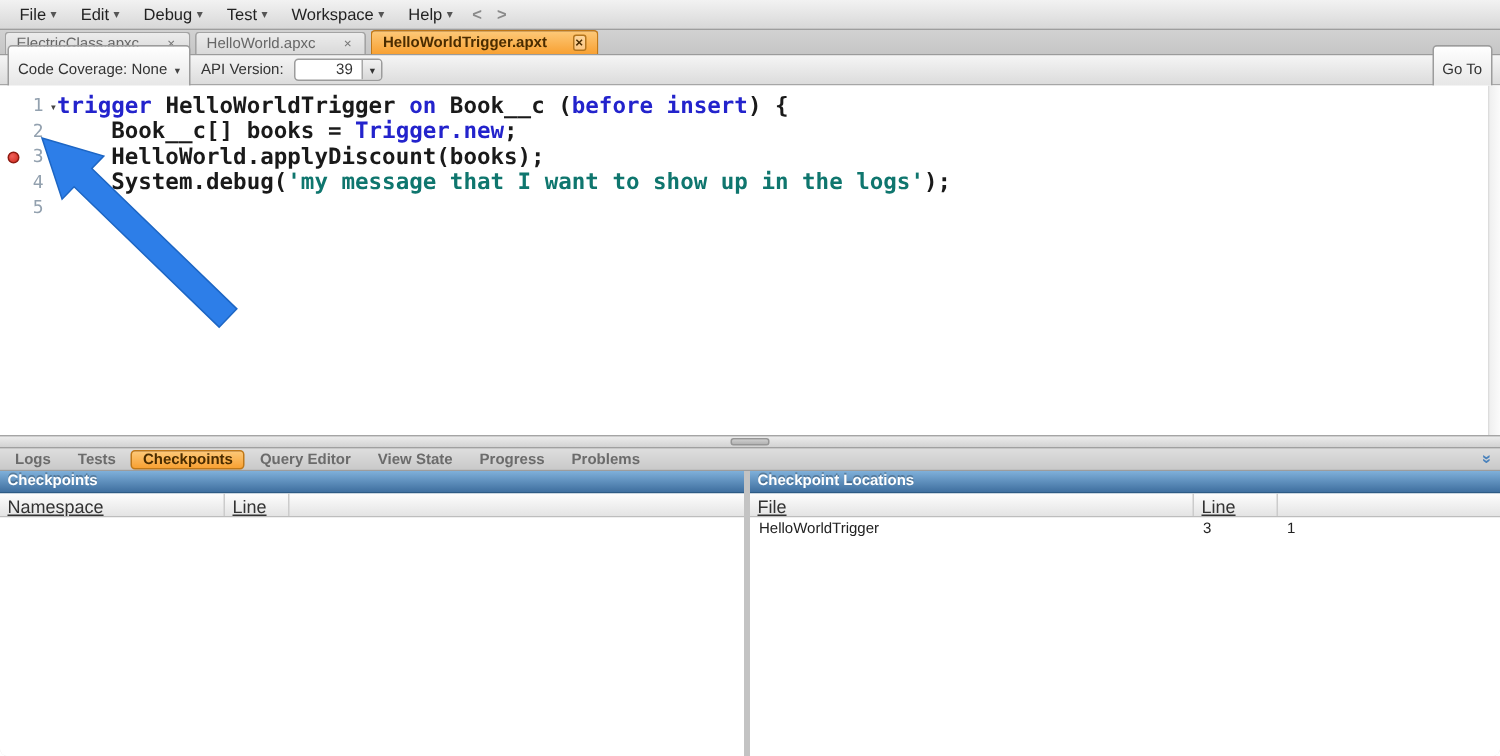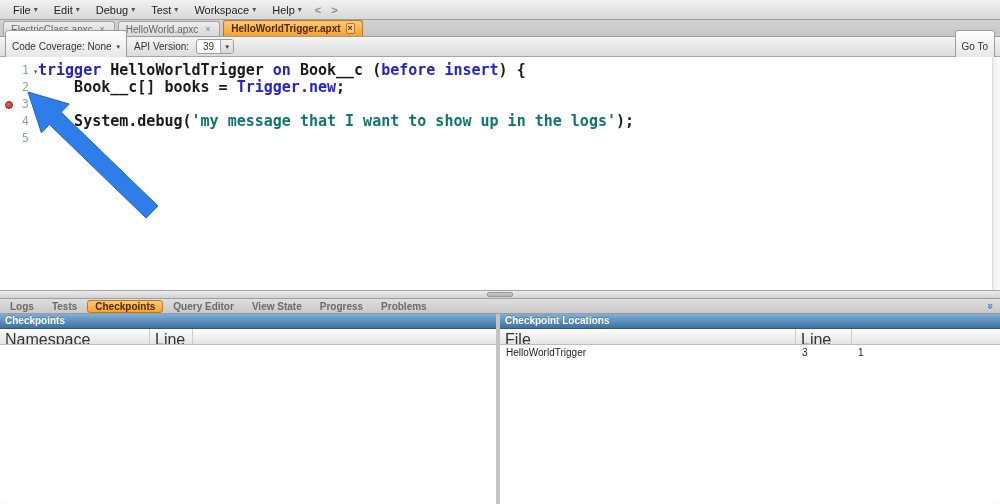--- a/index.html
+++ b/index.html
@@ -32,21 +32,21 @@
 
   
   .tabstrip {
     height: 17px; flex: 0 0 17px;
     background: linear-gradient(#d2d2d2, #c6c6c6);
     border-bottom: 1px solid #9b9b9b;
     display: flex; align-items: flex-end;
     padding: 0 0 0 3px; gap: 3px;
   }
   .etab {
-    display: flex; align-items: center; gap: 5px;
+    display: flex; align-items: center; gap: 17px;
     height: 15px; padding: 0 7px;
     font-size: 10px; color: #666;
     background: linear-gradient(#ececec, #d9d9d9);
     border: 1px solid #a3a3a3; border-bottom: none;
     border-radius: 3px 3px 0 0;
     justify-content: flex-end;
   }
   .etab .close {
     font-size: 9px; line-height: 9px; color: #777;
     width: 9px; text-align: center;
@@ -75,20 +75,21 @@
     display: flex; align-items: center; gap: 5px;
     height: 33px; padding: 0 6px;
     background: linear-gradient(#ffffff, #e2e2e2);
     border: 1px solid #9c9c9c; border-radius: 3px;
   }
   .tbtn .caret { font-size: 7px; color: #444; }
   .tsel {
     display: flex; align-items: center; height: 15px;
     border: 1px solid #9c9c9c; border-radius: 3px; overflow: hidden;
     background: #fff;
+    padding-left: 21px;
   }
   .tsel .val { padding: 0 6px; }
   .tsel .arrow-box {
     width: 13px; height: 100%; display: flex; align-items: center; justify-content: center;
     background: linear-gradient(#f2f2f2, #d8d8d8);
     border-left: 1px solid #a8a8a8; font-size: 7px; color: #333;
   }
   .tb-spacer { flex: 1; }
 
   
@@ -181,21 +182,21 @@
     height: 15px; flex: 0 0 15px;
     background: linear-gradient(#7fb0da, #3f6f9f);
     border-bottom: 1px solid #2d5a84;
     color: #fff; font-size: 10px; font-weight: bold;
     padding: 1px 5px; text-shadow: 0 -1px 0 rgba(0,0,0,0.25);
   }
   .cols {
     height: 16px; flex: 0 0 16px; display: flex;
     background: linear-gradient(#fdfdfd, #e4e4e4);
     border-bottom: 1px solid #bdbdbd;
-    font-size: 16px; color: #333; text-decoration: underline;
+    font-size: 12px; color: #333; text-decoration: underline;
   }
   .col { padding: 2px 5px; border-right: 1px solid #cccccc; overflow: hidden; white-space: nowrap; }
   .panel.left  .c0 { flex: 0 0 150px; } .panel.left .c1 { flex: 0 0 152px; }
   .panel.left  .c2 { flex: 0 0 43px;  } .panel.left .c3 { flex: 1 1 auto; border-right: none; }
   .panel.right .c0 { flex: 0 0 296px; } .panel.right .c1 { flex: 0 0 56px; }
   .panel.right .c2 { flex: 1 1 auto; border-right: none; }
   .panel-body { flex: 1 1 auto; background: #fff; overflow: hidden; }
   .grid-row { display: flex; height: 16px; font-size: 10px; color: #222; }
   .grid-row .cell { padding: 2px 6px; overflow: hidden; white-space: nowrap; }
   .panel.right .cell.c0 { flex: 0 0 296px; } .panel.right .cell.c1 { flex: 0 0 56px; }
@@ -278,20 +279,21 @@
       <div class="gutter">
         <span>2</span>
       </div>
       <div class="code-text"><span class="pl">    Book__c[] books = </span><span class="kw">Trigger.new</span><span class="pl">;</span></div>
     </div>
     <div class="code-row">
       <div class="gutter">
         <span class="bp"></span>
         <span>3</span>
       </div>
+      <div class="code-text"><span class="pl">    HelloWorld.applyDiscount(books);</span></div>
     </div>
     <div class="code-row">
       <div class="gutter">
         <span>4</span>
       </div>
       <div class="code-text"><span class="pl">    System.debug(</span><span class="str">'my message that I want to show up in the logs'</span><span class="pl">);</span></div>
     </div>
     <div class="code-row">
       <div class="gutter">
         <span>5</span>

